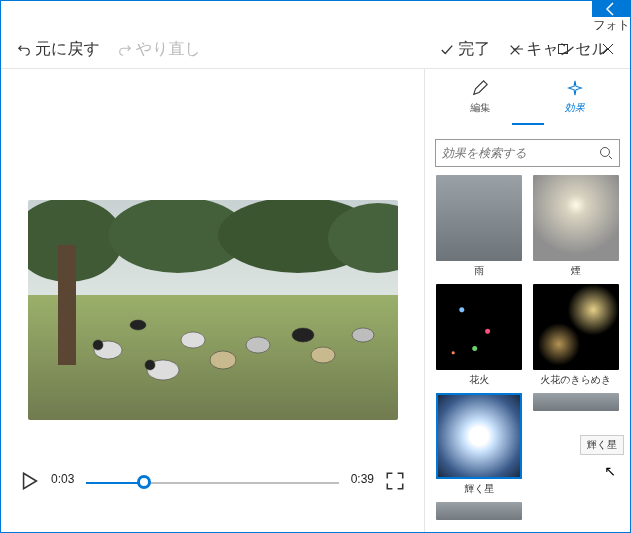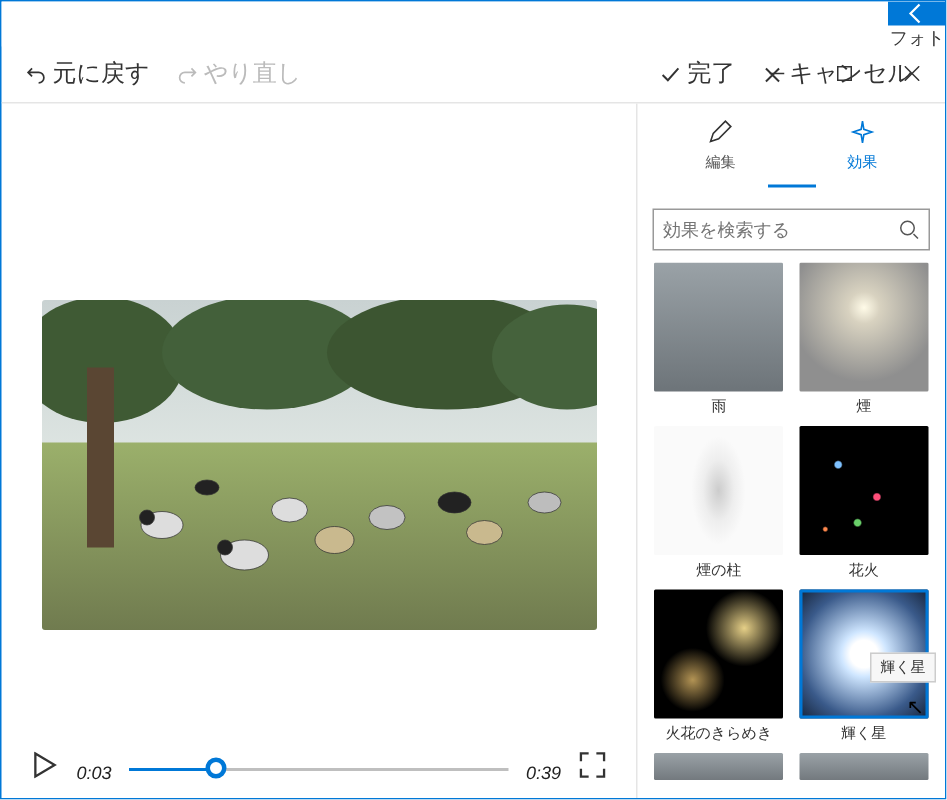--- a/index.html
+++ b/index.html
@@ -25,40 +25,40 @@
 .tb-right { display: flex; gap: 6px; margin-right: 6px; }
 
 
 .body-row { display: flex; height: calc(100% - 68px); }
 .preview-area { flex: 1; display: flex; flex-direction: column; padding: 0 8px; }
 .video-wrap { flex: 1; display: flex; align-items: center; justify-content: center; }
 .video-thumb { width: 370px; height: 220px; margin-top: 78px; border-radius: 2px; overflow: hidden; position: relative; }
 .video-thumb svg { display: block; }
 
 
-.player-controls { display: flex; align-items: flex-end; height: 60px; padding: 0 12px 10px; gap: 12px; font-size: 12px; color: #222; font-style: italic; }
+.player-controls { display: flex; align-items: flex-start; height: 60px; padding: 0 12px 10px; gap: 12px; font-size: 12px; color: #222; }
 .play-btn { width: 18px; cursor: pointer; }
 .slider { flex: 1; height: 20px; position: relative; }
 .slider-track { position: absolute; top: 50%; left: 0; right: 0; height: 2px; background: #bfbfbf; }
 .slider-fill { position: absolute; top: 50%; left: 0; height: 2px; background: #0078d7; }
 .slider-thumb { position: absolute; top: 50%; transform: translate(-50%, -50%); width: 14px; height: 14px; border: 3px solid #0078d7; background: #fff; border-radius: 50%; }
 .fs-btn { width: 18px; cursor: pointer; }
 
 
 .side-panel { width: 206px; border-left: 1px solid #e5e5e5; display: flex; flex-direction: column; overflow: hidden; }
 .tabs { display: flex; justify-content: space-around; padding: 10px 8px 0; }
 .tab { flex: 1; display: flex; flex-direction: column; align-items: center; gap: 4px; padding-bottom: 8px; font-size: 10px; color: #555; cursor: pointer; }
 .tab svg { width: 18px; height: 18px; stroke: #333; fill: none; stroke-width: 1.2; }
-.tab.active { color: #0078d7; }
+.tab.active { color: #0078d7; font-style: italic; }
 .tab.active svg { stroke: #0078d7; }
 .tab-underline { height: 2px; background: #0078d7; width: 32px; margin: 0 auto 8px; }
 
 .search-row { padding: 6px 10px 8px; }
 .search-box { display: flex; border: 1px solid #999; height: 28px; align-items: center; padding: 0 6px; }
-.search-box input { flex: 1; border: none; outline: none; font-size: 12px; background: transparent; }
+.search-box input { flex: 1; border: none; outline: none; font-size: 12px; background: transparent; font-style: italic; }
 .search-box .mag { width: 14px; height: 14px; }
 
 .effects-grid { flex: 1; overflow-y: auto; padding: 0 10px 10px; position: relative; }
 .grid { display: grid; grid-template-columns: 1fr 1fr; gap: 6px 8px; }
 .effect { display: flex; flex-direction: column; align-items: center; cursor: pointer; }
 .effect-thumb { width: 86px; height: 86px; background: #555; border-radius: 1px; }
 .effect.selected .effect-thumb { outline: 2px solid #0078d7; outline-offset: -2px; }
 .effect-label { font-size: 10px; color: #333; text-align: center; margin-top: 3px; white-space: nowrap; }
 .tooltip { position: absolute; background: #f7f7f7; border: 1px solid #ccc; font-size: 10px; padding: 2px 6px; color: #333; pointer-events: none; }
 .cursor { position: absolute; font-size: 14px; color: #000; pointer-events: none; }
@@ -240,24 +240,20 @@
         <div class="grid">
           <div class="effect">
             <div class="effect-thumb thumb-rain"></div>
             <div class="effect-label">雨</div>
           </div>
           <div class="effect">
             <div class="effect-thumb thumb-smoke"></div>
             <div class="effect-label">煙</div>
           </div>
           <div class="effect">
-            <div class="effect-thumb thumb-pillar"></div>
-            <div class="effect-label">煙の柱</div>
-          </div>
-          <div class="effect">
             <div class="effect-thumb thumb-fireworks"></div>
             <div class="effect-label">花火</div>
           </div>
           <div class="effect">
             <div class="effect-thumb thumb-sparks"></div>
             <div class="effect-label">火花のきらめき</div>
           </div>
           <div class="effect selected">
             <div class="effect-thumb thumb-star"></div>
             <div class="effect-label">輝く星</div>

